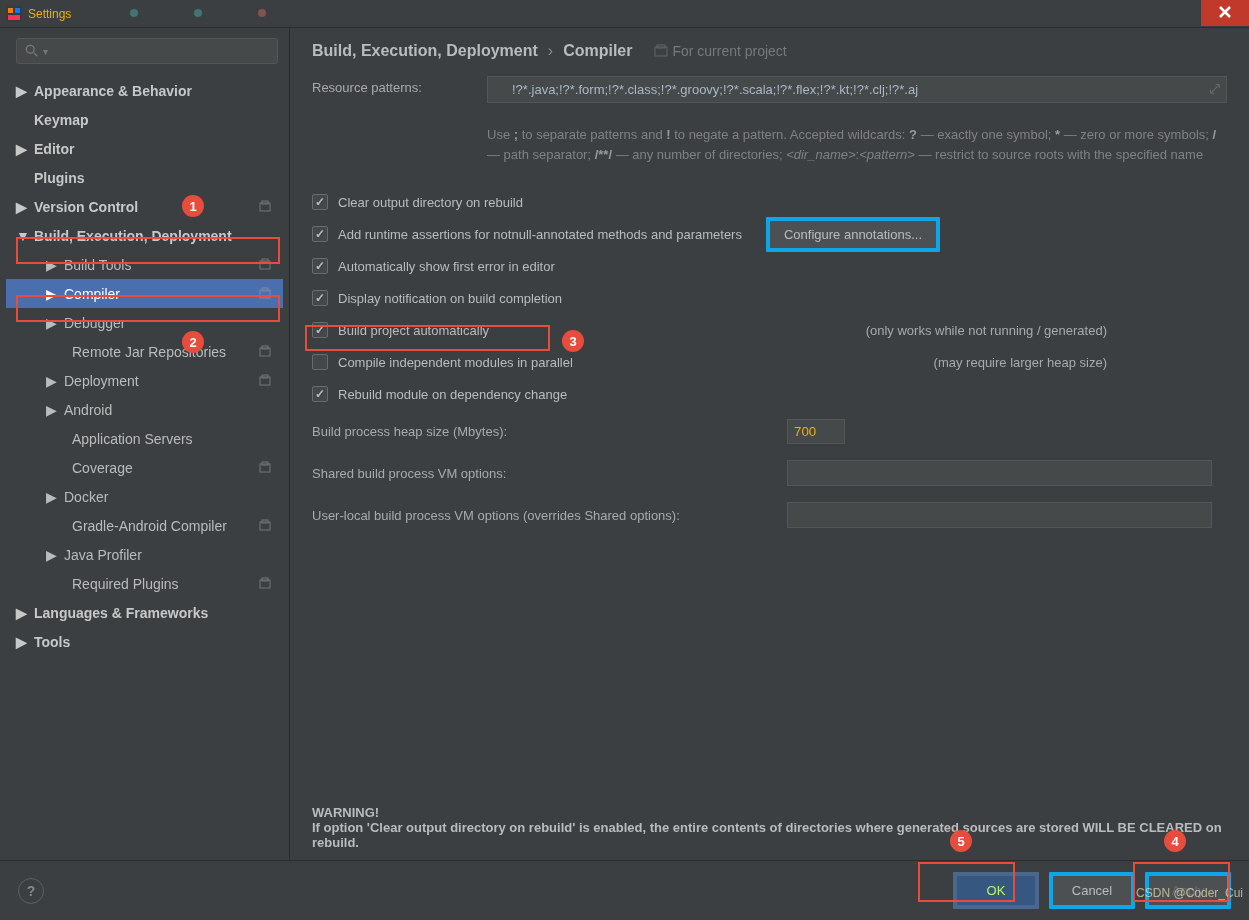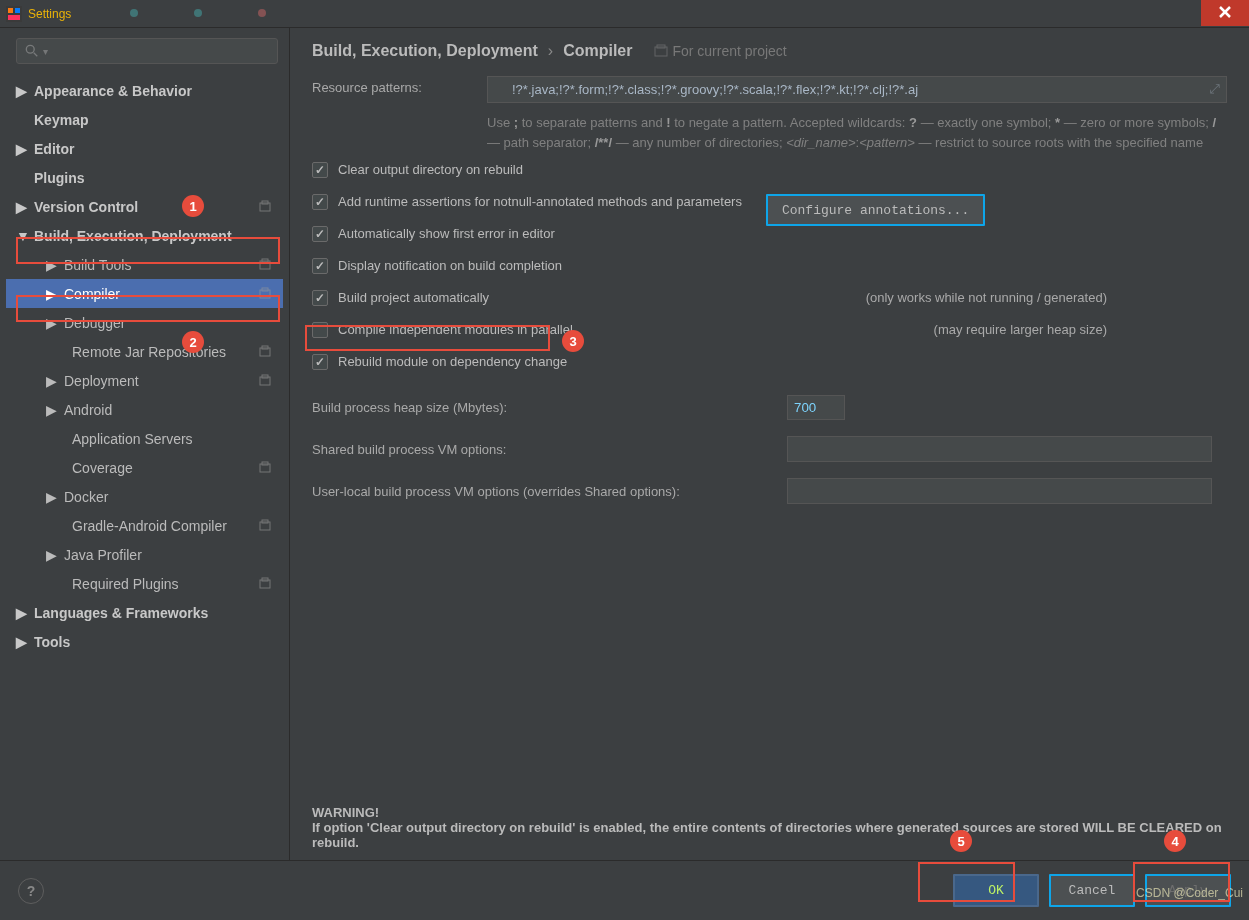--- a/index.html
+++ b/index.html
@@ -20,34 +20,34 @@
 .tree .item.bold{font-weight:600;color:#c8c8c8;}
 .tree .item.sub{padding-left:40px;}
 .tree .item.sub2{padding-left:66px;}
 .tree .item.sel{background:#4b6eaf;color:#fff;}
 .tree .item .arrow{width:12px;display:inline-block;margin-right:6px;}
 .tree .item .proj{position:absolute;right:12px;opacity:.6;}
 .content{flex:1;padding:14px 22px 10px 22px;overflow:hidden;display:flex;flex-direction:column;}
 .breadcrumb{font-size:16px;font-weight:600;color:#bbbbbb;margin-bottom:16px;display:flex;align-items:center;gap:10px;}
 .breadcrumb .sep{color:#888;font-weight:400;}
 .breadcrumb .scope{font-size:14px;color:#787878;font-weight:400;margin-left:12px;}
-.row{display:flex;align-items:flex-start;margin-bottom:10px;}
+.row{display:flex;align-items:flex-start;margin-bottom:22px;}
 .row .lbl{width:175px;color:#a9a9a9;padding-top:4px;}
 .row .field{flex:1;}
 .resource-input{background:#45494a;border:1px solid #555;color:#a9b7c6;font-family:Consolas,monospace;font-size:13px;padding:5px 24px;width:100%;position:relative;}
 .hint{font-size:13px;color:#808080;line-height:1.5;}
 .hint i{}
 .hint b{color:#999;}
-.check-row{display:flex;height:32px;gap:10px;}
+.check-row{display:flex;align-items:center;height:32px;gap:10px;}
 .check-row .cb{width:16px;height:16px;border:1px solid #6a6a6a;background:#43494a;display:flex;align-items:center;justify-content:center;border-radius:2px;}
 .check-row .cb.on::after{content:"✓";color:#bbbbbb;font-size:12px;font-weight:bold;}
 .check-row .txt{color:#bbbbbb;}
 .check-row .extra{color:#a9a9a9;margin-left:auto;padding-right:120px;}
-.btn{background:#4c5052;border:2px solid #0ea5e9;color:#bbbbbb;padding:6px 14px;border-radius:1px;cursor:pointer;font-size:13px;font-family:Liberation Mono, monospace;}
-.num-input{width:58px;background:#45494a;border:1px solid #555;color:#7dd3fc;padding:4px 6px;}
+.btn{background:#4c5052;border:4px solid #0ea5e9;color:#bbbbbb;padding:6px 14px;border-radius:1px;cursor:pointer;font-size:13px;}
+.num-input{width:58px;background:#45494a;border:1px solid #555;color:#eab308;padding:4px 6px;}
 .text-input{width:425px;background:#45494a;border:1px solid #555;color:#bbbbbb;padding:4px 6px;height:26px;}
 .form-row{display:flex;align-items:center;height:42px;}
 .form-row .flbl{width:475px;color:#a9a9a9;}
 .warning{margin-top:auto;padding-top:20px;color:#bbbbbb;}
 .warning .wt{font-weight:700;}
 .warning .wb{font-weight:700;}
 .footer{height:60px;border-top:1px solid #2b2b2b;display:flex;align-items:center;padding:0 18px;}
 .help{width:26px;height:26px;border:1px solid #5e5e5e;border-radius:50%;display:flex;align-items:center;justify-content:center;color:#888;font-weight:bold;font-size:14px;}
 .footer .actions{margin-left:auto;display:flex;gap:10px;}
 .footer .actions .btn{width:86px;text-align:center;padding:7px 0;}

